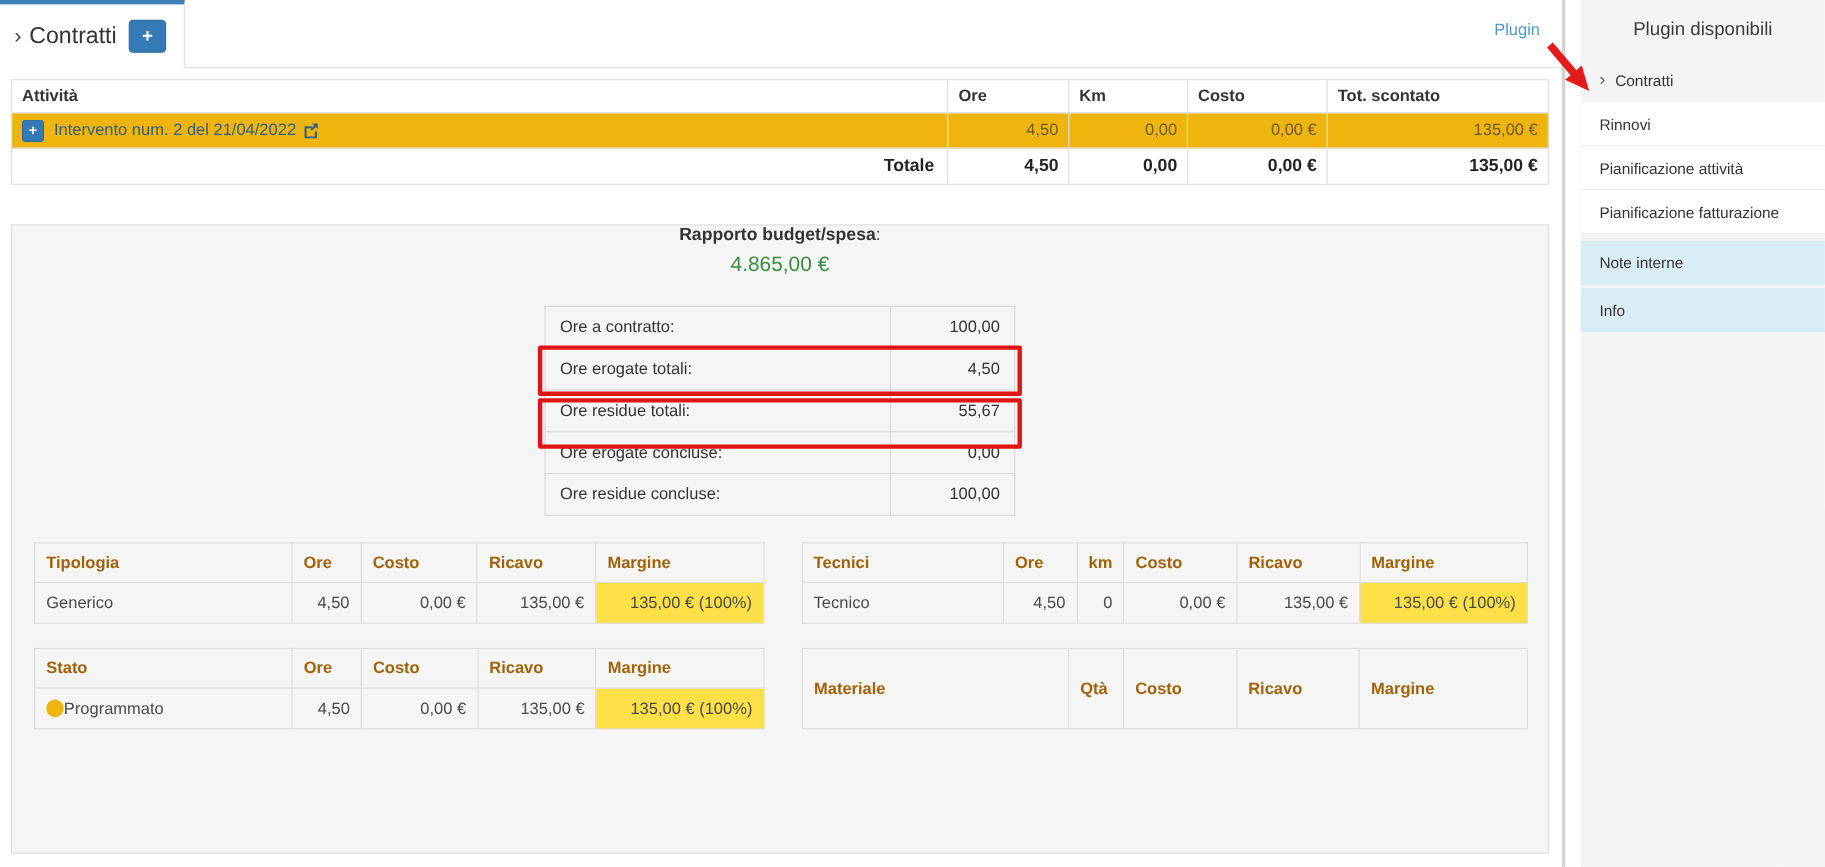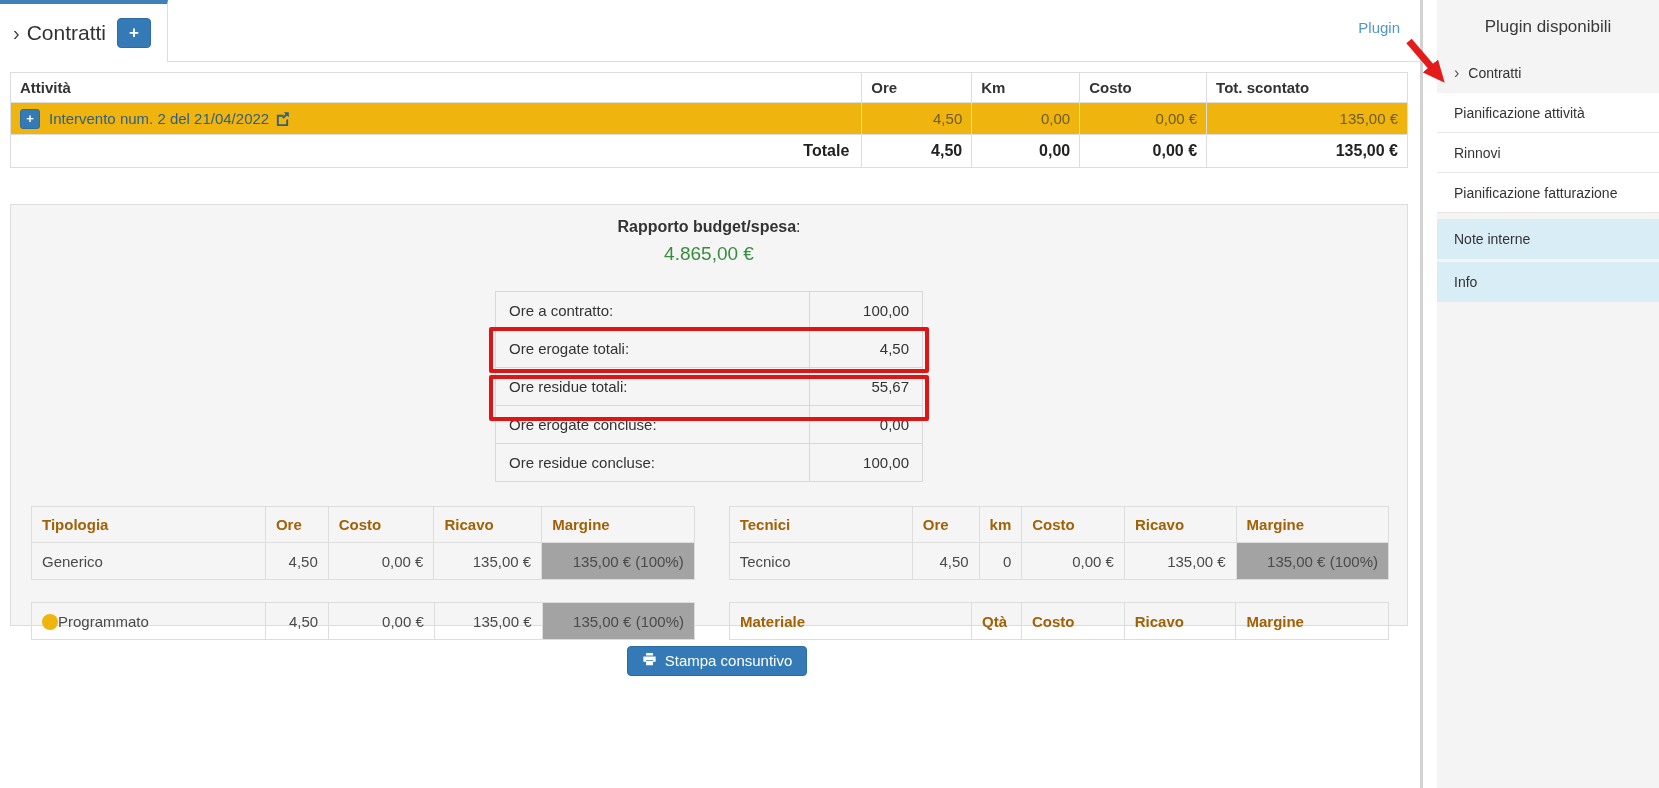--- a/index.html
+++ b/index.html
@@ -45,22 +45,22 @@
     color:#fff; font-size:13px; font-weight:bold; display:flex; align-items:center; justify-content:center;
     margin-right:9px; cursor:pointer; flex:0 0 auto;
   }
   .act-link { color:#2d5f83; cursor:pointer; }
   .ext-icon { margin-left:6px; display:inline-flex; cursor:pointer; }
   .total-row td { font-weight:bold; font-size:16px; color:#222; height:33px; }
   .total-label { text-align:right; padding-right:12px !important; }
 
   
   .budget-box {
-    position:relative; width:1398px; height:422px; margin-top:36px;
-    background:#f5f5f5; border:1px solid #ddd; padding-top:13px;
+    position:relative; width:1398px; height:572px; margin-top:36px;
+    background:#f5f5f5; border:1px solid #ddd; 
   }
   .budget-title { text-align:center; font-size:16px; color:#333; }
   .budget-title b { font-weight:bold; }
   .budget-amount { text-align:center; font-size:19px; color:#378e3d; margin-top:7px; }
   .stats-wrap { width:428px; margin:26px auto 0; position:relative; }
   .stats-table { width:428px; font-size:15px; color:#333; }
   .stats-table td { border:1px solid #d8d8d8; padding:10px 13px; }
   .stats-label { width:315px; }
   .stats-value { width:113px; text-align:right; }
   .red-rect {
@@ -70,21 +70,21 @@
   .red-rect.r1 { top:36px; }
   .red-rect.r2 { top:84px; }
 
   
   .tables-row { display:flex; margin:24px 18px 0 20px; }
   .tables-row.second { margin-top:22px; }
   .gap { width:34px; flex:0 0 auto; }
   .sum-table { font-size:15px; }
   .sum-table th { text-align:left; font-weight:bold; padding:8px 10px; height:36px; color:#a16207; }
   .sum-table td { padding:9px 10px; height:37px; color:#4a4a4a; }
-  .margine-cell { background:#a3a3a3;margin-left:24px; }
+  .margine-cell { background:#fde047;margin-left:24px; }
   .status-dot {
     display:inline-block; width:16px; height:16px; border-radius:50%;
     background:#F0B40F; vertical-align:-3px;
   }
 
   
   .print-row { text-align:center; margin-top:20px; }
   .btn-print {
     display:inline-flex; align-items:flex-start; gap:8px; background:#337ab7; border:1px solid #2d6ca2;
     color:#fff; border-radius:4px; padding:5px 14px; height:30px; font-size:15px;
@@ -272,20 +272,27 @@
         <div class="tables-row second">
           <table class="sum-table">
             <colgroup>
                 <col style="width:235px">
                 <col style="width:63px">
                 <col style="width:106px">
                 <col style="width:108px">
                 <col style="width:153px">
               </colgroup>
             <tbody>
+                <tr>
+              <th>Stato</th>
+              <th>Ore</th>
+              <th>Costo</th>
+              <th>Ricavo</th>
+              <th>Margine</th>
+            </tr>
             <tr>
               <td>
                 <span class="status-dot"></span><span>Programmato</span>
               </td>
               <td class="num">4,50</td>
               <td class="num">0,00 €</td>
               <td class="num">135,00 €</td>
               <td class="num margine-cell">135,00 € (100%)</td>
             </tr>
           </tbody>
@@ -329,24 +336,24 @@
   <div id="divider"></div>
 
   <div id="sidebar">
     <div class="sb-title">Plugin disponibili</div>
     <div class="sb-items">
       <div class="sb-item">
         <span class="sb-chevron">›</span>
         <span>Contratti</span>
       </div>
       <div class="sb-item plain">
+        <span>Rinnovi</span>
+      </div>
+      <div class="sb-item plain">
         <span>Pianificazione attività</span>
-      </div>
-      <div class="sb-item plain">
-        <span>Rinnovi</span>
       </div>
       <div class="sb-item plain">
         <span>Pianificazione fatturazione</span>
       </div>
       <div class="sb-gap6"></div>
       <div class="sb-item info-bg">
         <span>Note interne</span>
       </div>
       <div class="sb-gap3"></div>
       <div class="sb-item info-bg">

